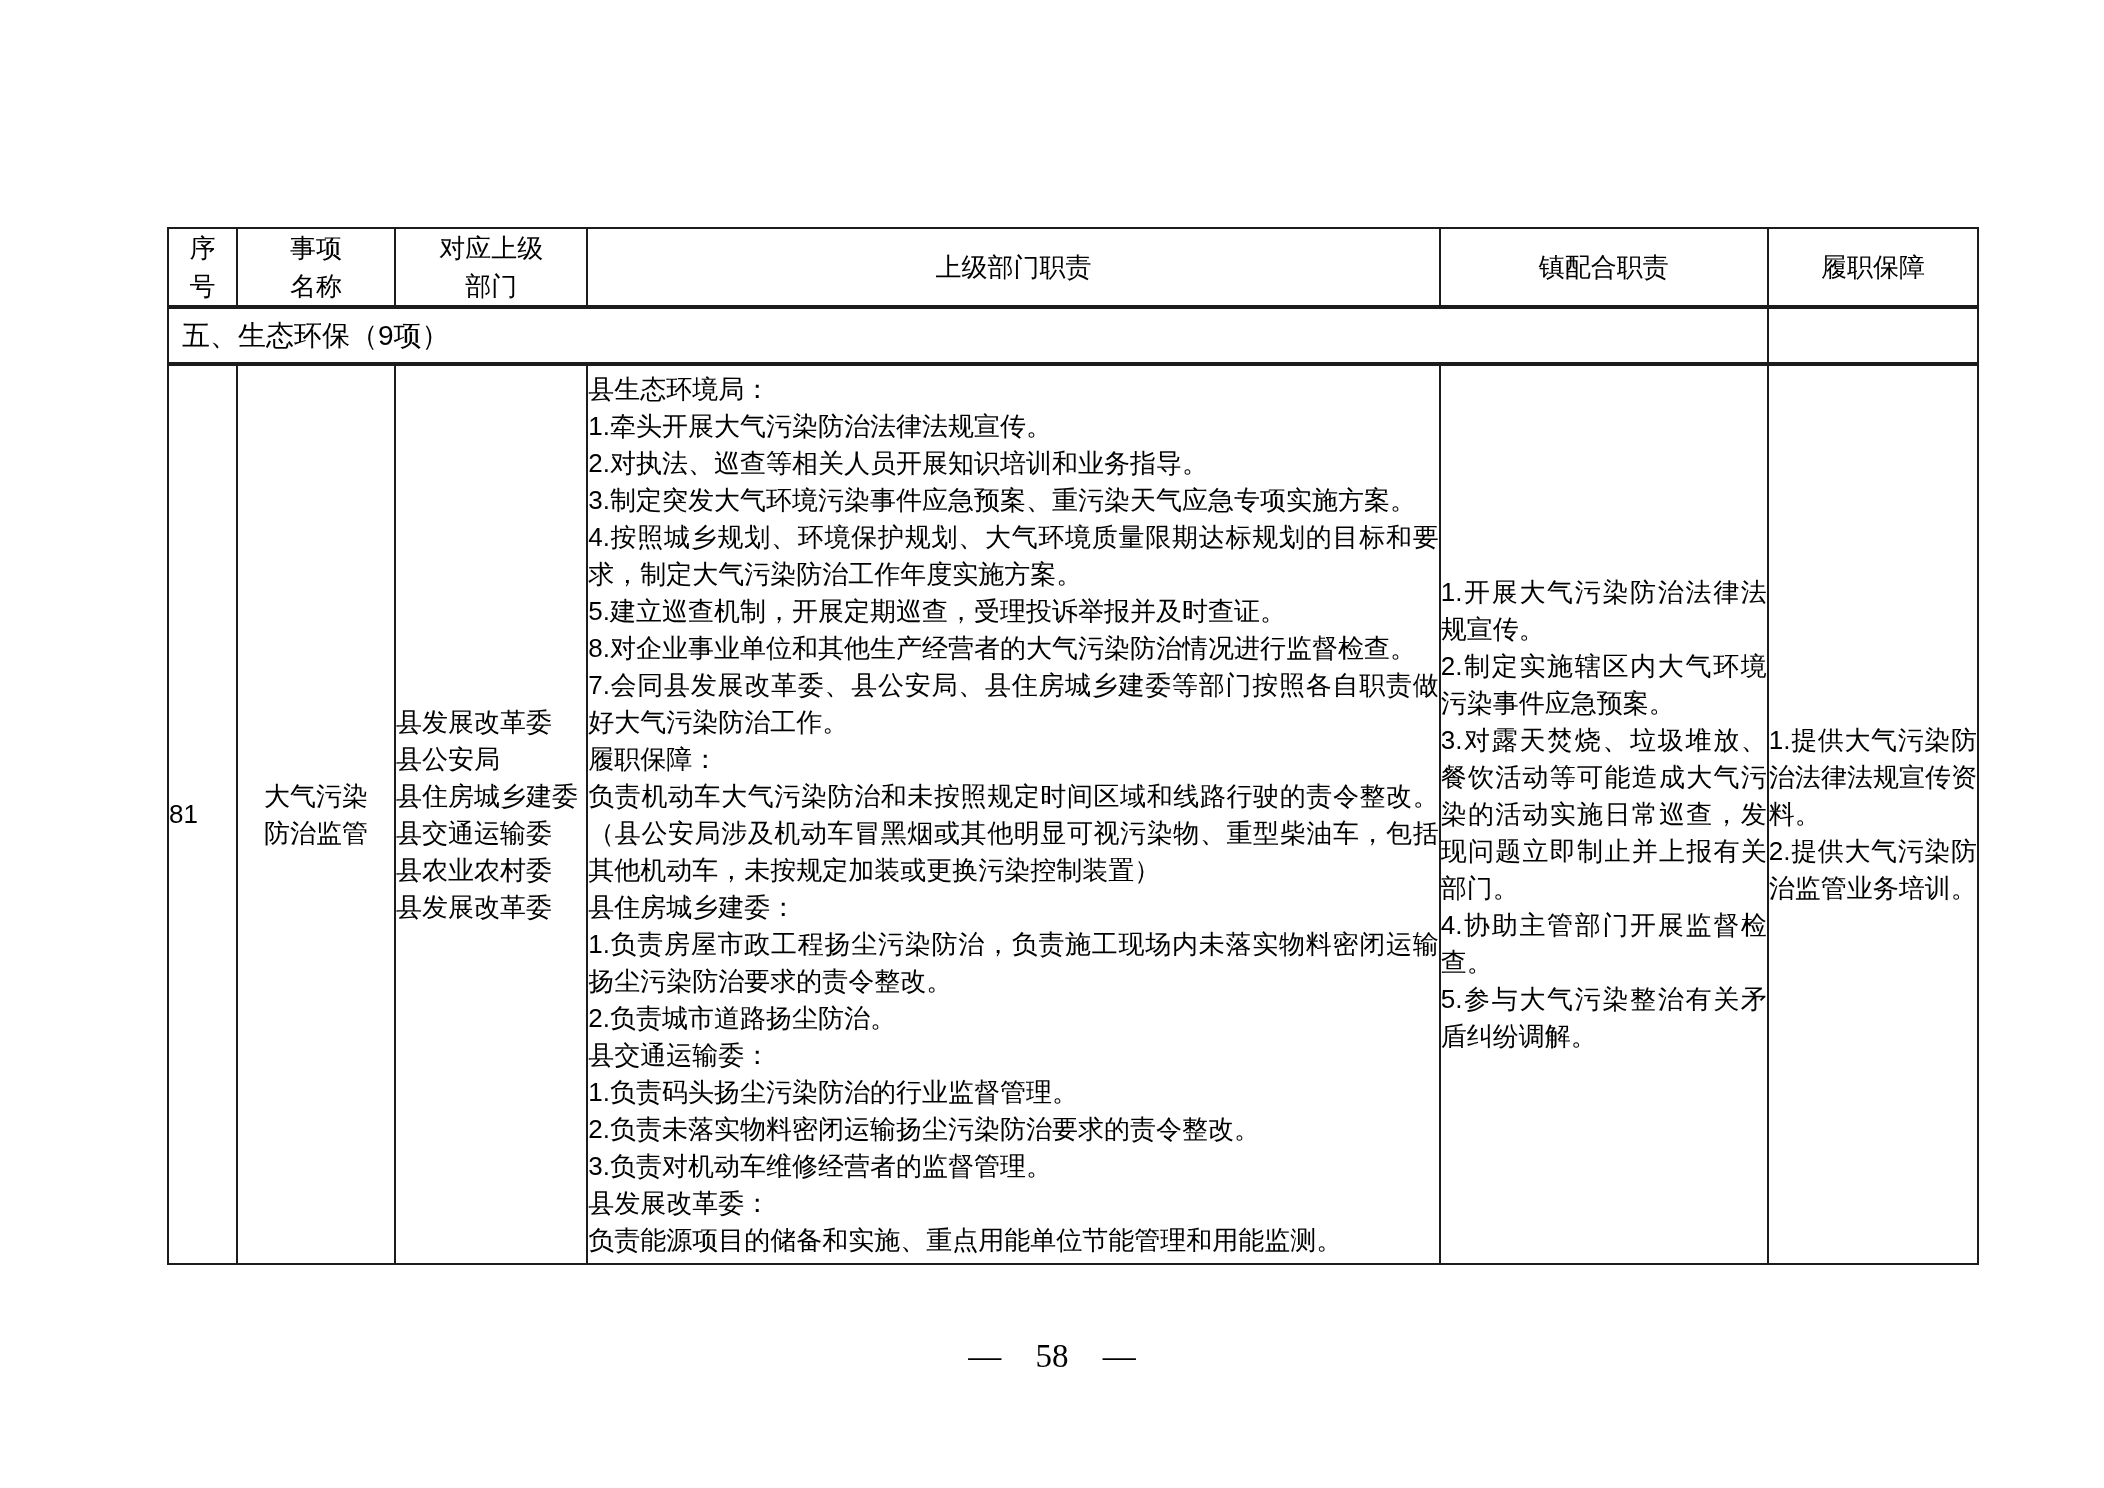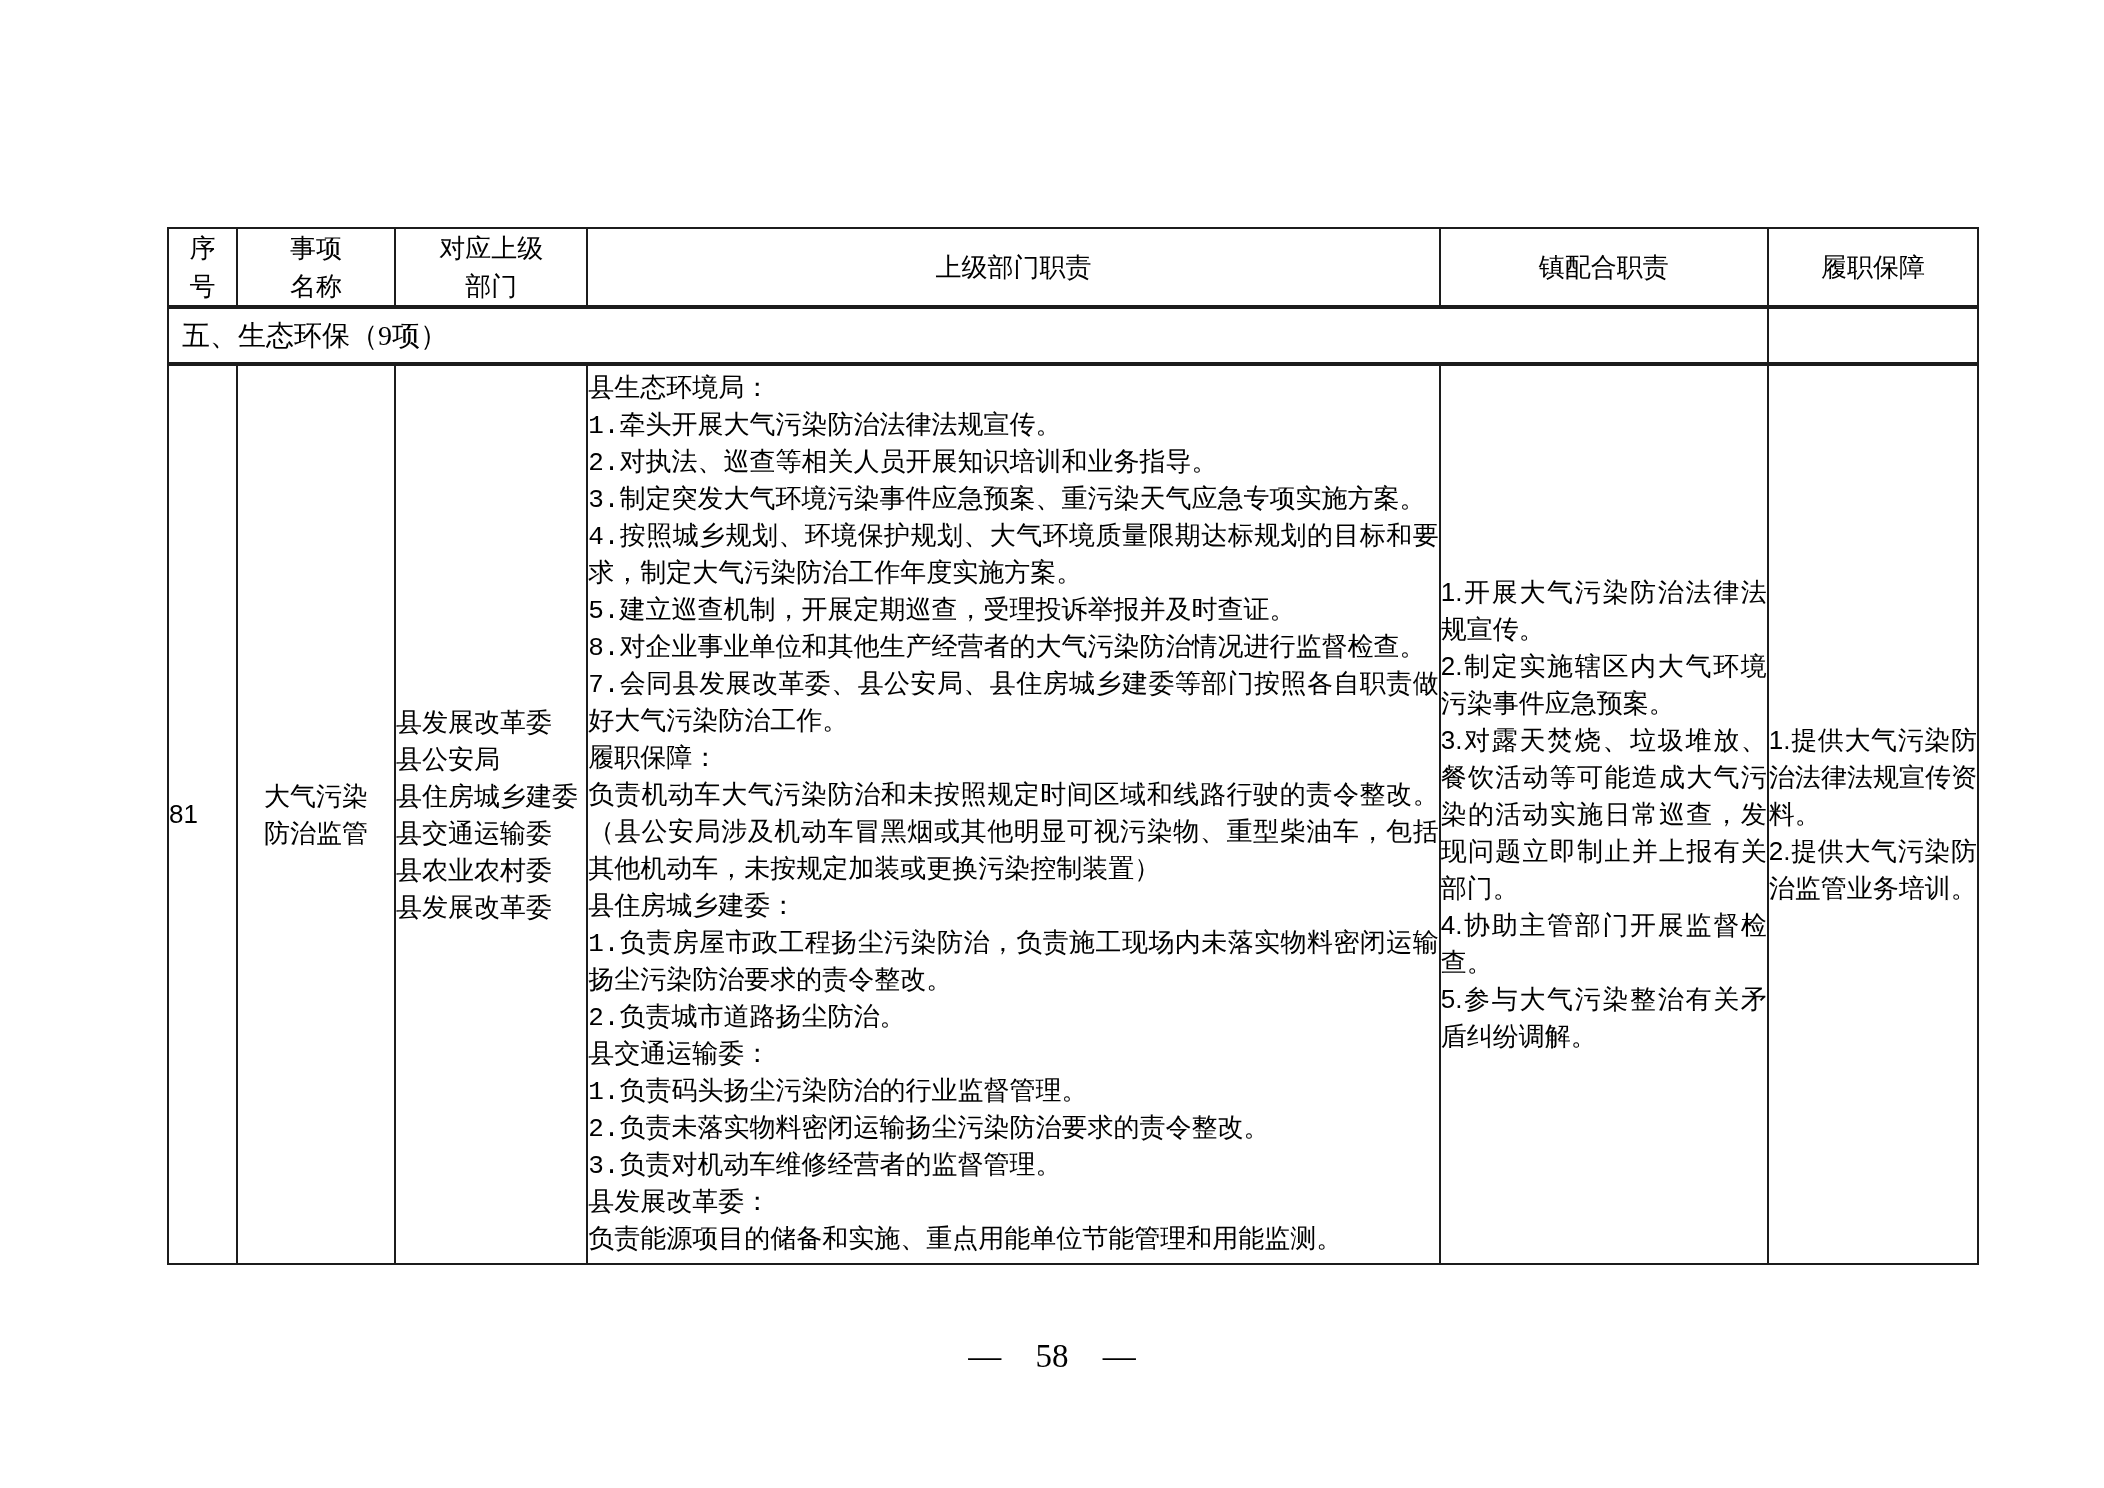--- a/index.html
+++ b/index.html
@@ -39,37 +39,36 @@
   tr.header-row td {
     text-align: center;
     border-bottom-width: 4px;
     font-size: 26px; line-height: 38px;
   }
   .hdr-wrap { margin: 0 auto; text-align: center; }
   .hdr-seq  { width: 30px; }
   .hdr-item { width: 62px; }
   .hdr-dept { width: 112px; }
 
-  tr.section-row { height: 57px; font-family: Liberation Serif, serif; }
+  tr.section-row { height: 57px; }
   tr.section-row td {
     border-bottom-width: 4px;
     font-size: 28px;
     text-align: left;
     padding-left: 13px;
   }
 
   tr.data-row { height: 900px; }
   td.cell-seq  { font-size: 28px; }
   td.cell-item { text-align: center; }
   .item-wrap { margin: 8px auto; width: 108px; text-align: center; }
   td.cell-dept { padding-left: 10px; padding-right: 4px; }
   td.cell-duty {
     vertical-align: top;
     padding: 5px 9px 4px 9px;
-    font-family: Liberation Mono, monospace;
   }
   td.cell-duty .line { text-align: justify; text-align-last: left; }
   td.cell-town { padding: 0 8px 0 9px; }
   td.cell-town .line { text-align: justify; text-align-last: left; }
   td.cell-guar { padding: 0 6px 0 9px; }
   td.cell-guar .line { text-align: justify; text-align-last: left; }
 
   .footer {
     position: absolute; left: 0; top: 1338px; width: 2104px;
     text-align: center;

